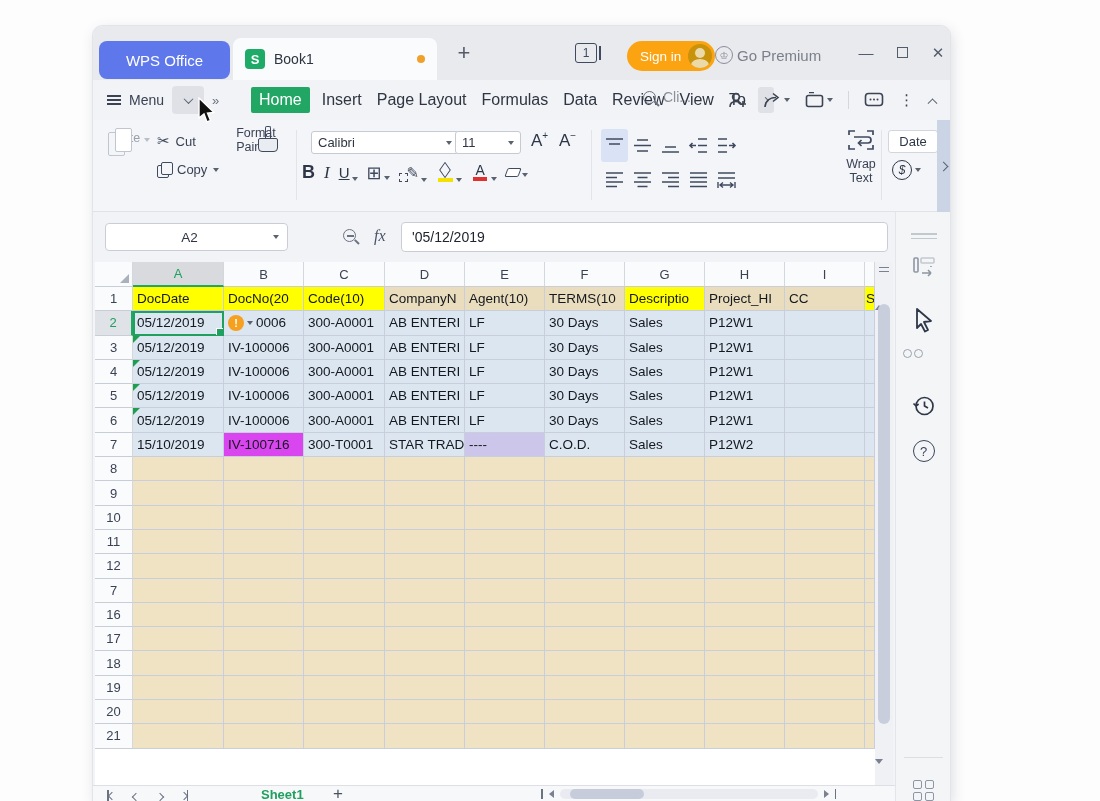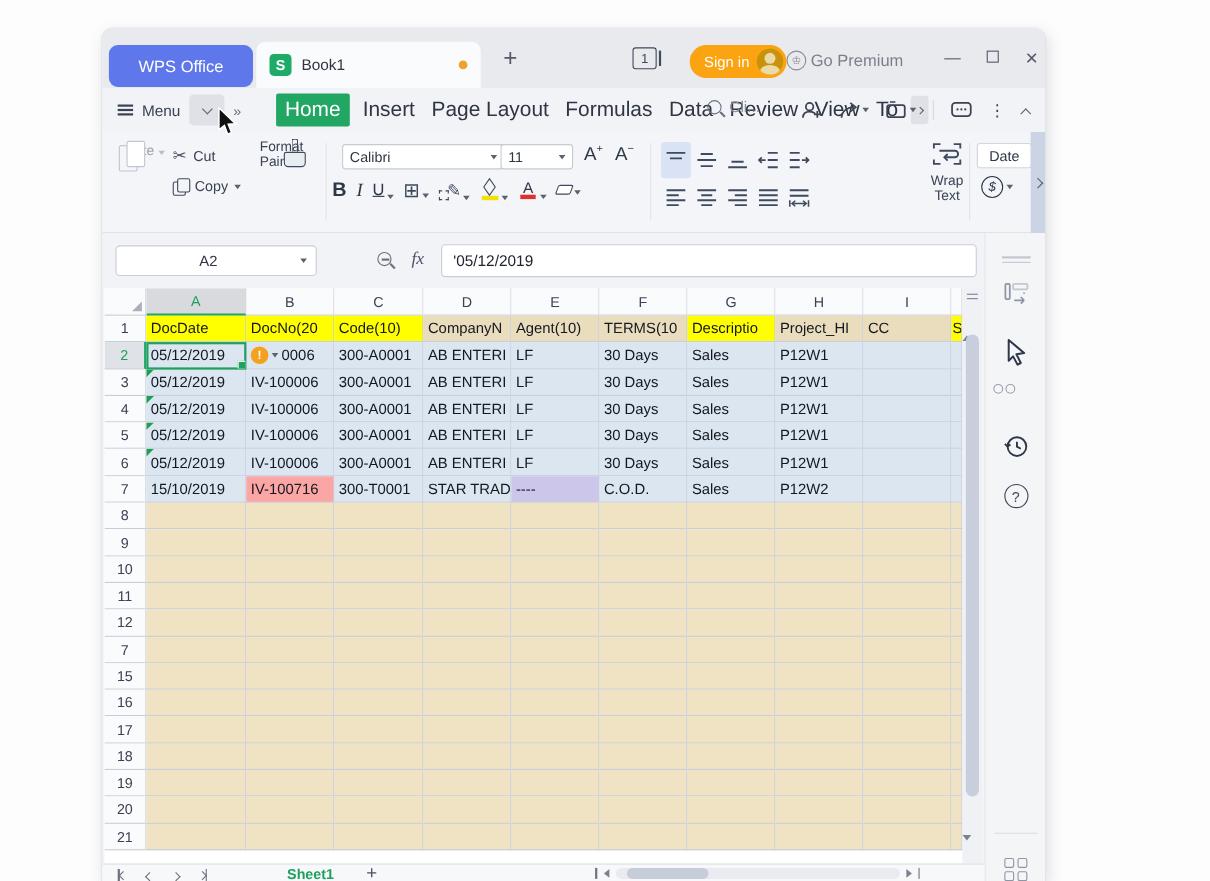--- a/index.html
+++ b/index.html
@@ -40,21 +40,21 @@
   .menuleft { position:absolute; left:14px; top:0; height:40px; display:flex; align-items:center; gap:8px; color:#3a4254; font-size:14px; }
   .hamb { display:inline-block; width:14px; }
   .hamb i { display:block; height:1.8px; background:#3a4254; margin:2.6px 0; }
   .chevbox { width:32px; height:28px; background:#DFE1E6; border-radius:4px; display:flex; align-items:center; justify-content:center; }
   .chevron { display:inline-block; width:7px; height:7px; border-right:1.7px solid #5a6270; border-bottom:1.7px solid #5a6270; }
   .chev-down { transform:rotate(45deg) translate(-1px,-1px); }
   .chev-right { transform:rotate(-45deg); }
   .chev-up { transform:rotate(-135deg) translate(-2px,-2px); }
   .dblarrow { color:#6a7080; font-size:13px; letter-spacing:-2px; }
   .mtabs { position:absolute; left:158px; top:0; height:40px; display:flex; align-items:center; gap:9px; }
-  .mtab { font-size:19px; color:#2f3542; padding:4px 3px; white-space:nowrap; }
+  .mtab { font-size:16px; color:#2f3542; padding:4px 3px; white-space:nowrap; }
   .mtab.active { background:#21A664; color:#fff; padding:4px 8px; border-radius:2px; }
   .ovfbox { width:16px; height:26px; background:#DFE1E6; border-radius:3px; display:flex; align-items:center; justify-content:center; }
   .msearch { position:absolute; left:550px; top:9px; display:flex; align-items:center; gap:7px; color:#8a8f99; font-size:14px; }
   .zoomicon { width:13px; height:13px; border:1.7px solid #6b7280; border-radius:50%; position:relative; }
   .zoomicon::after { content:""; position:absolute; width:6px; height:1.7px; background:#6b7280; bottom:-2px; right:-5px; transform:rotate(45deg); }
   .mright { position:absolute; right:14px; top:0; height:40px; display:flex; align-items:center; gap:15px; color:#3c4353; }
   .vsep { width:1px; height:18px; background:#d4d7dd; }
   .dots { font-size:15px; color:#3c4353; }
   .caret { width:0; height:0; border-left:3.5px solid transparent; border-right:3.5px solid transparent; border-top:4px solid #5a6270; display:inline-block; }
 
@@ -536,21 +536,21 @@
           <div class="cell" style="width: 80px; height: 24.3px; flex: 0 0 auto; background: rgb(220, 230, 241);">LF</div>
           <div class="cell" style="width: 80px; height: 24.3px; flex: 0 0 auto; background: rgb(220, 230, 241);">30 Days</div>
           <div class="cell" style="width: 80px; height: 24.3px; flex: 0 0 auto; background: rgb(220, 230, 241);">Sales</div>
           <div class="cell" style="width: 80px; height: 24.3px; flex: 0 0 auto; background: rgb(220, 230, 241);">P12W1</div>
           <div class="cell" style="width: 80px; height: 24.3px; flex: 0 0 auto; background: rgb(220, 230, 241);"></div>
           <div class="cell" style="width: 10px; height: 24.3px; flex: 0 0 auto; background: rgb(220, 230, 241); padding: 0px 1px;"></div>
         </div>
         <div class="grow">
           <div class="rowhdr" style="width: 38px; height: 24.3px; flex: 0 0 auto;">7</div>
           <div class="cell" style="width: 91px; height: 24.3px; flex: 0 0 auto; background: rgb(220, 230, 241);">15/10/2019</div>
-          <div class="cell" style="width: 80px; height: 24.3px; flex: 0 0 auto; background: #fca5a5;">IV-100716</div>
+          <div class="cell" style="width: 80px; height: 24.3px; flex: 0 0 auto; background: #d946ef;">IV-100716</div>
           <div class="cell" style="width: 81px; height: 24.3px; flex: 0 0 auto; background: rgb(220, 230, 241);">300-T0001</div>
           <div class="cell" style="width: 80px; height: 24.3px; flex: 0 0 auto; background: rgb(220, 230, 241);">STAR TRAD</div>
           <div class="cell" style="width: 80px; height: 24.3px; flex: 0 0 auto; background: rgb(204, 199, 234);">----</div>
           <div class="cell" style="width: 80px; height: 24.3px; flex: 0 0 auto; background: rgb(220, 230, 241);">C.O.D.</div>
           <div class="cell" style="width: 80px; height: 24.3px; flex: 0 0 auto; background: rgb(220, 230, 241);">Sales</div>
           <div class="cell" style="width: 80px; height: 24.3px; flex: 0 0 auto; background: rgb(220, 230, 241);">P12W2</div>
           <div class="cell" style="width: 80px; height: 24.3px; flex: 0 0 auto; background: rgb(220, 230, 241);"></div>
           <div class="cell" style="width: 10px; height: 24.3px; flex: 0 0 auto; background: rgb(220, 230, 241); padding: 0px 1px;"></div>
         </div>
         <div class="grow">
@@ -613,33 +613,20 @@
           <div class="cell" style="width: 80px; height: 24.3px; flex: 0 0 auto; background: rgb(239, 227, 195);"></div>
           <div class="cell" style="width: 80px; height: 24.3px; flex: 0 0 auto; background: rgb(239, 227, 195);"></div>
           <div class="cell" style="width: 80px; height: 24.3px; flex: 0 0 auto; background: rgb(239, 227, 195);"></div>
           <div class="cell" style="width: 80px; height: 24.3px; flex: 0 0 auto; background: rgb(239, 227, 195);"></div>
           <div class="cell" style="width: 80px; height: 24.3px; flex: 0 0 auto; background: rgb(239, 227, 195);"></div>
           <div class="cell" style="width: 80px; height: 24.3px; flex: 0 0 auto; background: rgb(239, 227, 195);"></div>
           <div class="cell" style="width: 10px; height: 24.3px; flex: 0 0 auto; background: rgb(239, 227, 195); padding: 0px 1px;"></div>
         </div>
         <div class="grow">
           <div class="rowhdr" style="width: 38px; height: 24.3px; flex: 0 0 auto;">7</div>
-          <div class="cell" style="width: 91px; height: 24.3px; flex: 0 0 auto; background: rgb(239, 227, 195);"></div>
-          <div class="cell" style="width: 80px; height: 24.3px; flex: 0 0 auto; background: rgb(239, 227, 195);"></div>
-          <div class="cell" style="width: 81px; height: 24.3px; flex: 0 0 auto; background: rgb(239, 227, 195);"></div>
-          <div class="cell" style="width: 80px; height: 24.3px; flex: 0 0 auto; background: rgb(239, 227, 195);"></div>
-          <div class="cell" style="width: 80px; height: 24.3px; flex: 0 0 auto; background: rgb(239, 227, 195);"></div>
-          <div class="cell" style="width: 80px; height: 24.3px; flex: 0 0 auto; background: rgb(239, 227, 195);"></div>
-          <div class="cell" style="width: 80px; height: 24.3px; flex: 0 0 auto; background: rgb(239, 227, 195);"></div>
-          <div class="cell" style="width: 80px; height: 24.3px; flex: 0 0 auto; background: rgb(239, 227, 195);"></div>
-          <div class="cell" style="width: 80px; height: 24.3px; flex: 0 0 auto; background: rgb(239, 227, 195);"></div>
-          <div class="cell" style="width: 10px; height: 24.3px; flex: 0 0 auto; background: rgb(239, 227, 195); padding: 0px 1px;"></div>
-        </div>
-        <div class="grow">
-          <div class="rowhdr" style="width: 38px; height: 24.3px; flex: 0 0 auto;">15</div>
           <div class="cell" style="width: 91px; height: 24.3px; flex: 0 0 auto; background: rgb(239, 227, 195);"></div>
           <div class="cell" style="width: 80px; height: 24.3px; flex: 0 0 auto; background: rgb(239, 227, 195);"></div>
           <div class="cell" style="width: 81px; height: 24.3px; flex: 0 0 auto; background: rgb(239, 227, 195);"></div>
           <div class="cell" style="width: 80px; height: 24.3px; flex: 0 0 auto; background: rgb(239, 227, 195);"></div>
           <div class="cell" style="width: 80px; height: 24.3px; flex: 0 0 auto; background: rgb(239, 227, 195);"></div>
           <div class="cell" style="width: 80px; height: 24.3px; flex: 0 0 auto; background: rgb(239, 227, 195);"></div>
           <div class="cell" style="width: 80px; height: 24.3px; flex: 0 0 auto; background: rgb(239, 227, 195);"></div>
           <div class="cell" style="width: 80px; height: 24.3px; flex: 0 0 auto; background: rgb(239, 227, 195);"></div>
           <div class="cell" style="width: 80px; height: 24.3px; flex: 0 0 auto; background: rgb(239, 227, 195);"></div>
           <div class="cell" style="width: 10px; height: 24.3px; flex: 0 0 auto; background: rgb(239, 227, 195); padding: 0px 1px;"></div>

